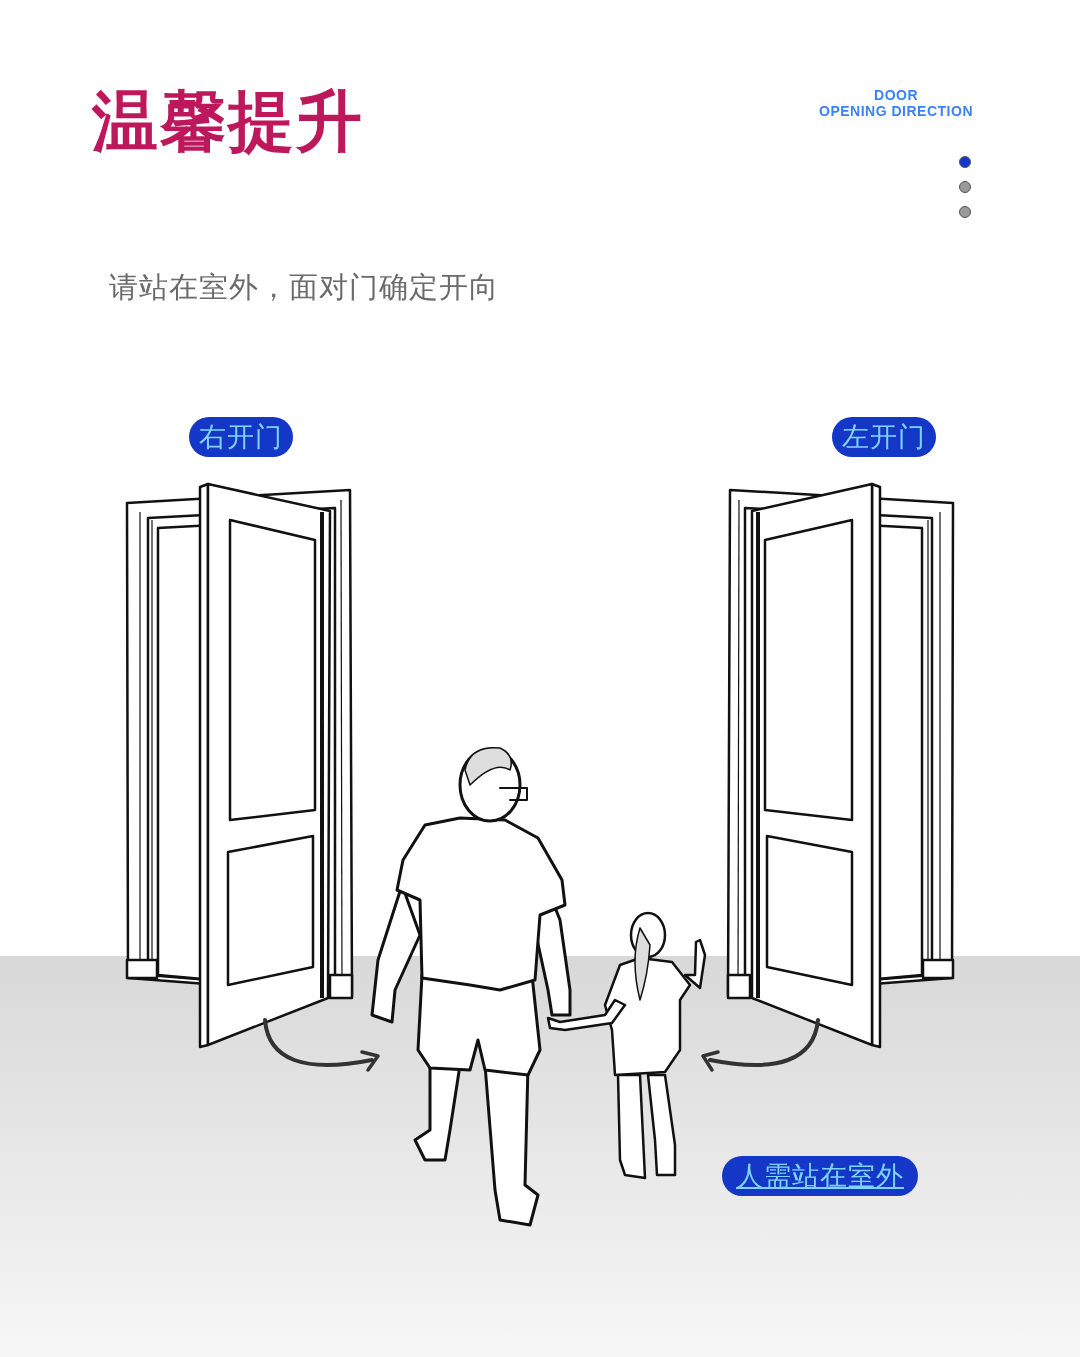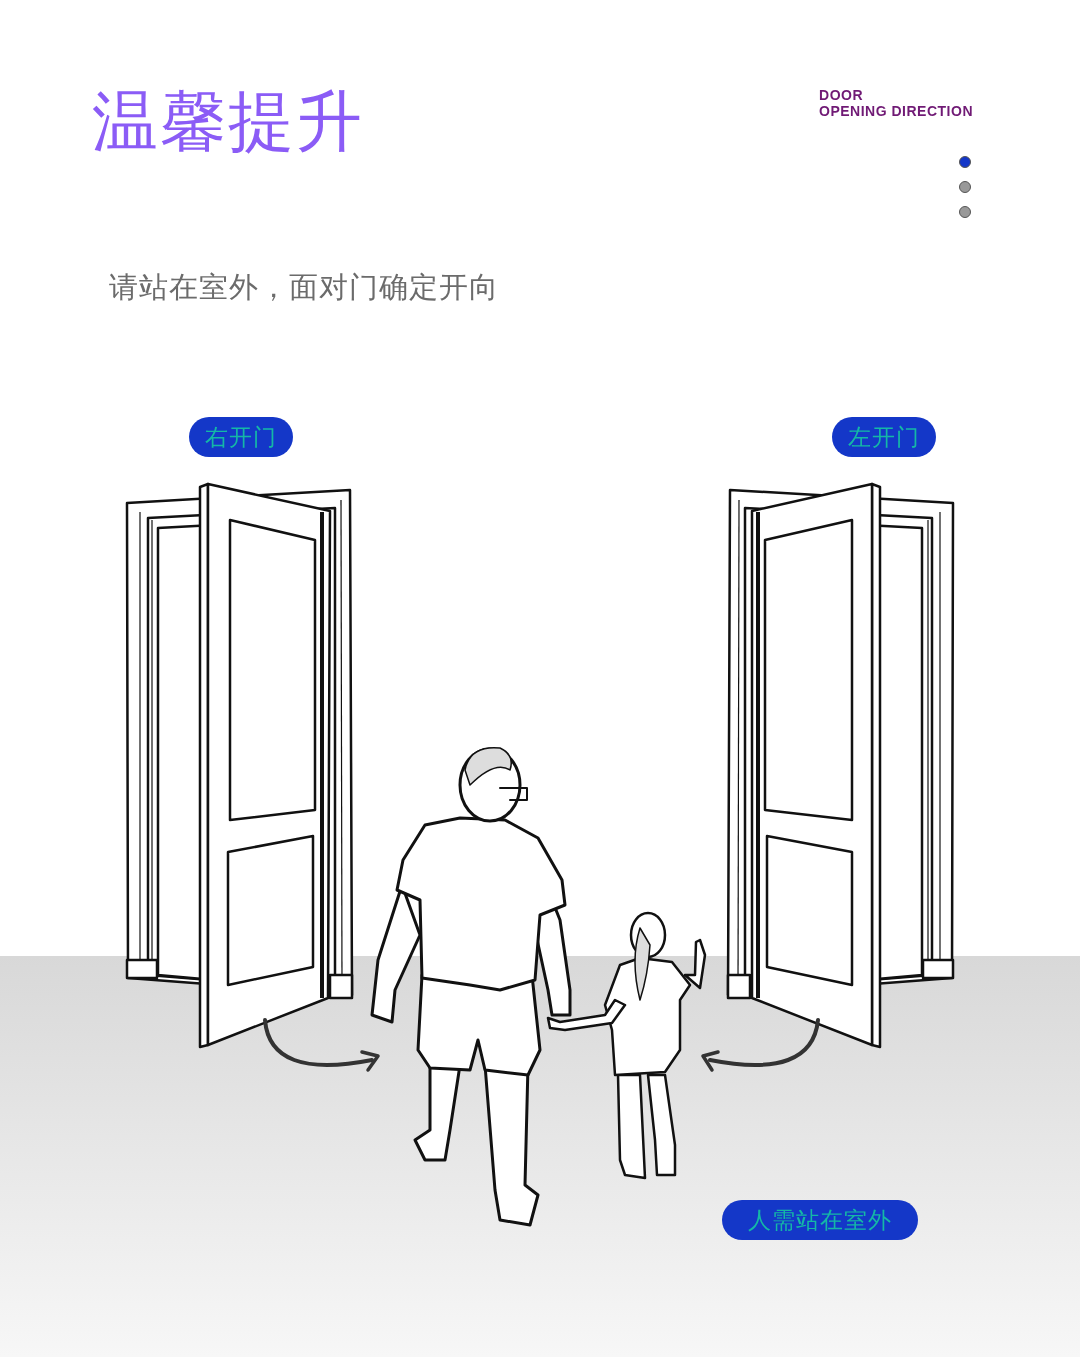--- a/index.html
+++ b/index.html
@@ -20,68 +20,68 @@
       top: 956px;
       width: 1080px;
       height: 401px;
       background: linear-gradient(to bottom, #d8d8d8 0%, #e6e6e6 45%, #f7f7f7 100%);
     }
     .title {
       position: absolute;
       left: 92px;
       top: 82px;
       margin: 0;
-      font-weight: normal;
-      color: #8b5cf6;
+      font-weight: bold;
+      color: #be185d;
       font-size: 66px;
       line-height: 80px;
       letter-spacing: 2px;
     }
     .title span { display: block; }
     .subtitle {
       position: absolute;
       left: 109px;
       top: 268px;
       font-size: 29px;
       color: #6b6b6b;
       letter-spacing: 1px;
     }
     .eng {
       position: absolute;
       right: 107px;
       top: 87px;
-      text-align: left;
+      text-align: center;
       font-family: "Liberation Sans", sans-serif;
       font-weight: bold;
       font-size: 14px;
       line-height: 16px;
-      color: #701a75;
+      color: #3b82f6;
       letter-spacing: 0.5px;
     }
     .eng span { display: block; }
     .dots {
       position: absolute;
       left: 959px;
       top: 156px;
       width: 14px;
     }
     .dot {
       width: 12px;
       height: 12px;
       border-radius: 50%;
       border: 1px solid #555;
       margin-bottom: 13px;
       box-sizing: border-box;
     }
     .pill {
       position: absolute;
       background: #1437c8;
-      color: #14b8a6;
+      color: #7dd3fc;
       border-radius: 22px;
-      font-size: 23px;
+      font-size: 27px;
       text-align: center;
       line-height: 40px;
       height: 40px;
       letter-spacing: 1px;
     }
     svg.scene {
       position: absolute;
       left: 0;
       top: 0;
     }
@@ -184,13 +184,13 @@
 
     <path d="M685,975 L700,988 L705,955 L700,940 L696,942 L695,975 Z"></path>
 
     <ellipse cx="648" cy="935" rx="17" ry="22"></ellipse>
     <path d="M640,928 Q630,960 640,1000 Q648,975 650,945 Z" fill="#ddd" stroke-width="1.5"></path>
   </g>
 </svg>
 
 <div class="pill" style="left:189px; top:417px; width:104px;">右开门</div>
 <div class="pill" style="left:832px; top:417px; width:104px;">左开门</div>
-<div class="pill" style="left:722px; top:1200px; width:196px;">人需站在室外</div>
+<div class="pill" style="left:722px; top:1156px; width:196px;text-decoration:underline;">人需站在室外</div>
 
 </body></html>

